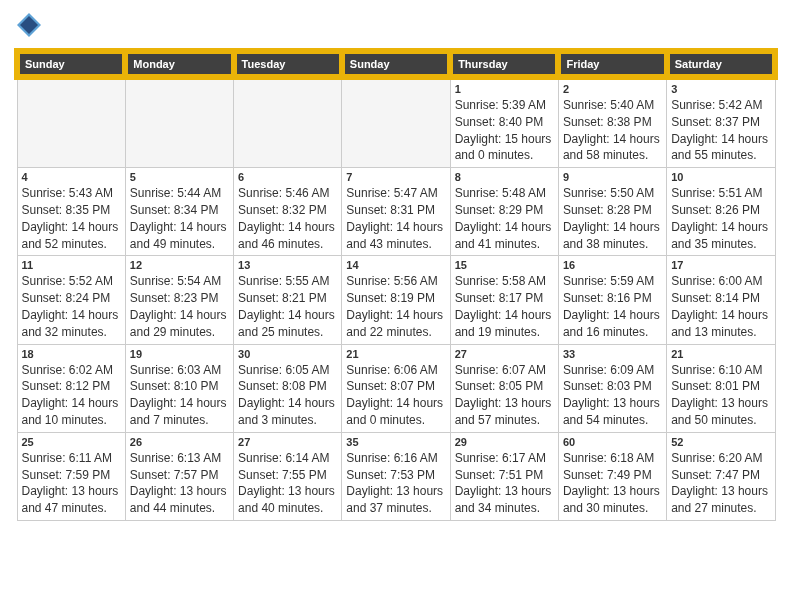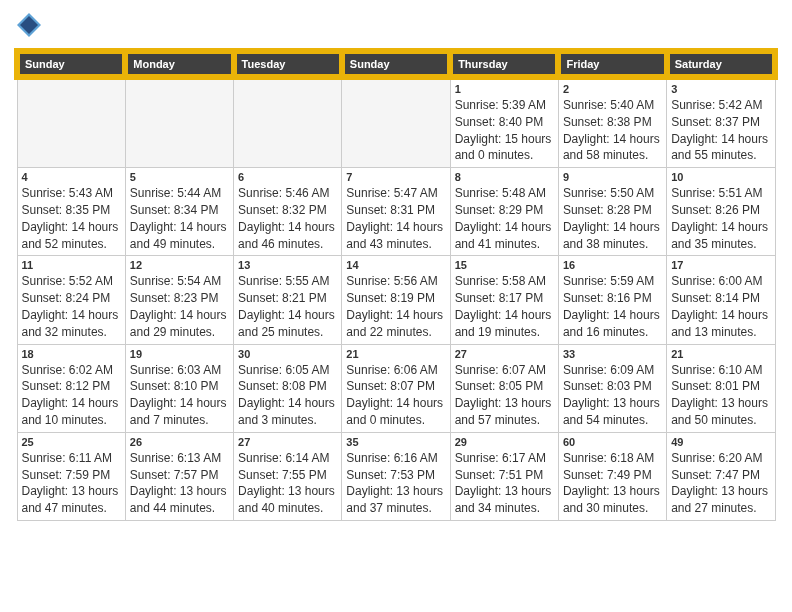--- a/index.html
+++ b/index.html
@@ -254,19 +254,19 @@
           </td>
           <td>
             <span class="day-number">29</span>
             <div class="day-info">Sunrise: 6:17 AM<br>Sunset: 7:51 PM<br>Daylight: 13 hours and 34 minutes.</div>
           </td>
           <td>
             <span class="day-number">60</span>
             <div class="day-info">Sunrise: 6:18 AM<br>Sunset: 7:49 PM<br>Daylight: 13 hours and 30 minutes.</div>
           </td>
           <td>
-            <span class="day-number">49</span>
+            <span class="day-number">52</span>
             <div class="day-info">Sunrise: 6:20 AM<br>Sunset: 7:47 PM<br>Daylight: 13 hours and 27 minutes.</div>
           </td>
         </tr>
       </tbody>
   </table>
 </div>
 
 </body></html>

